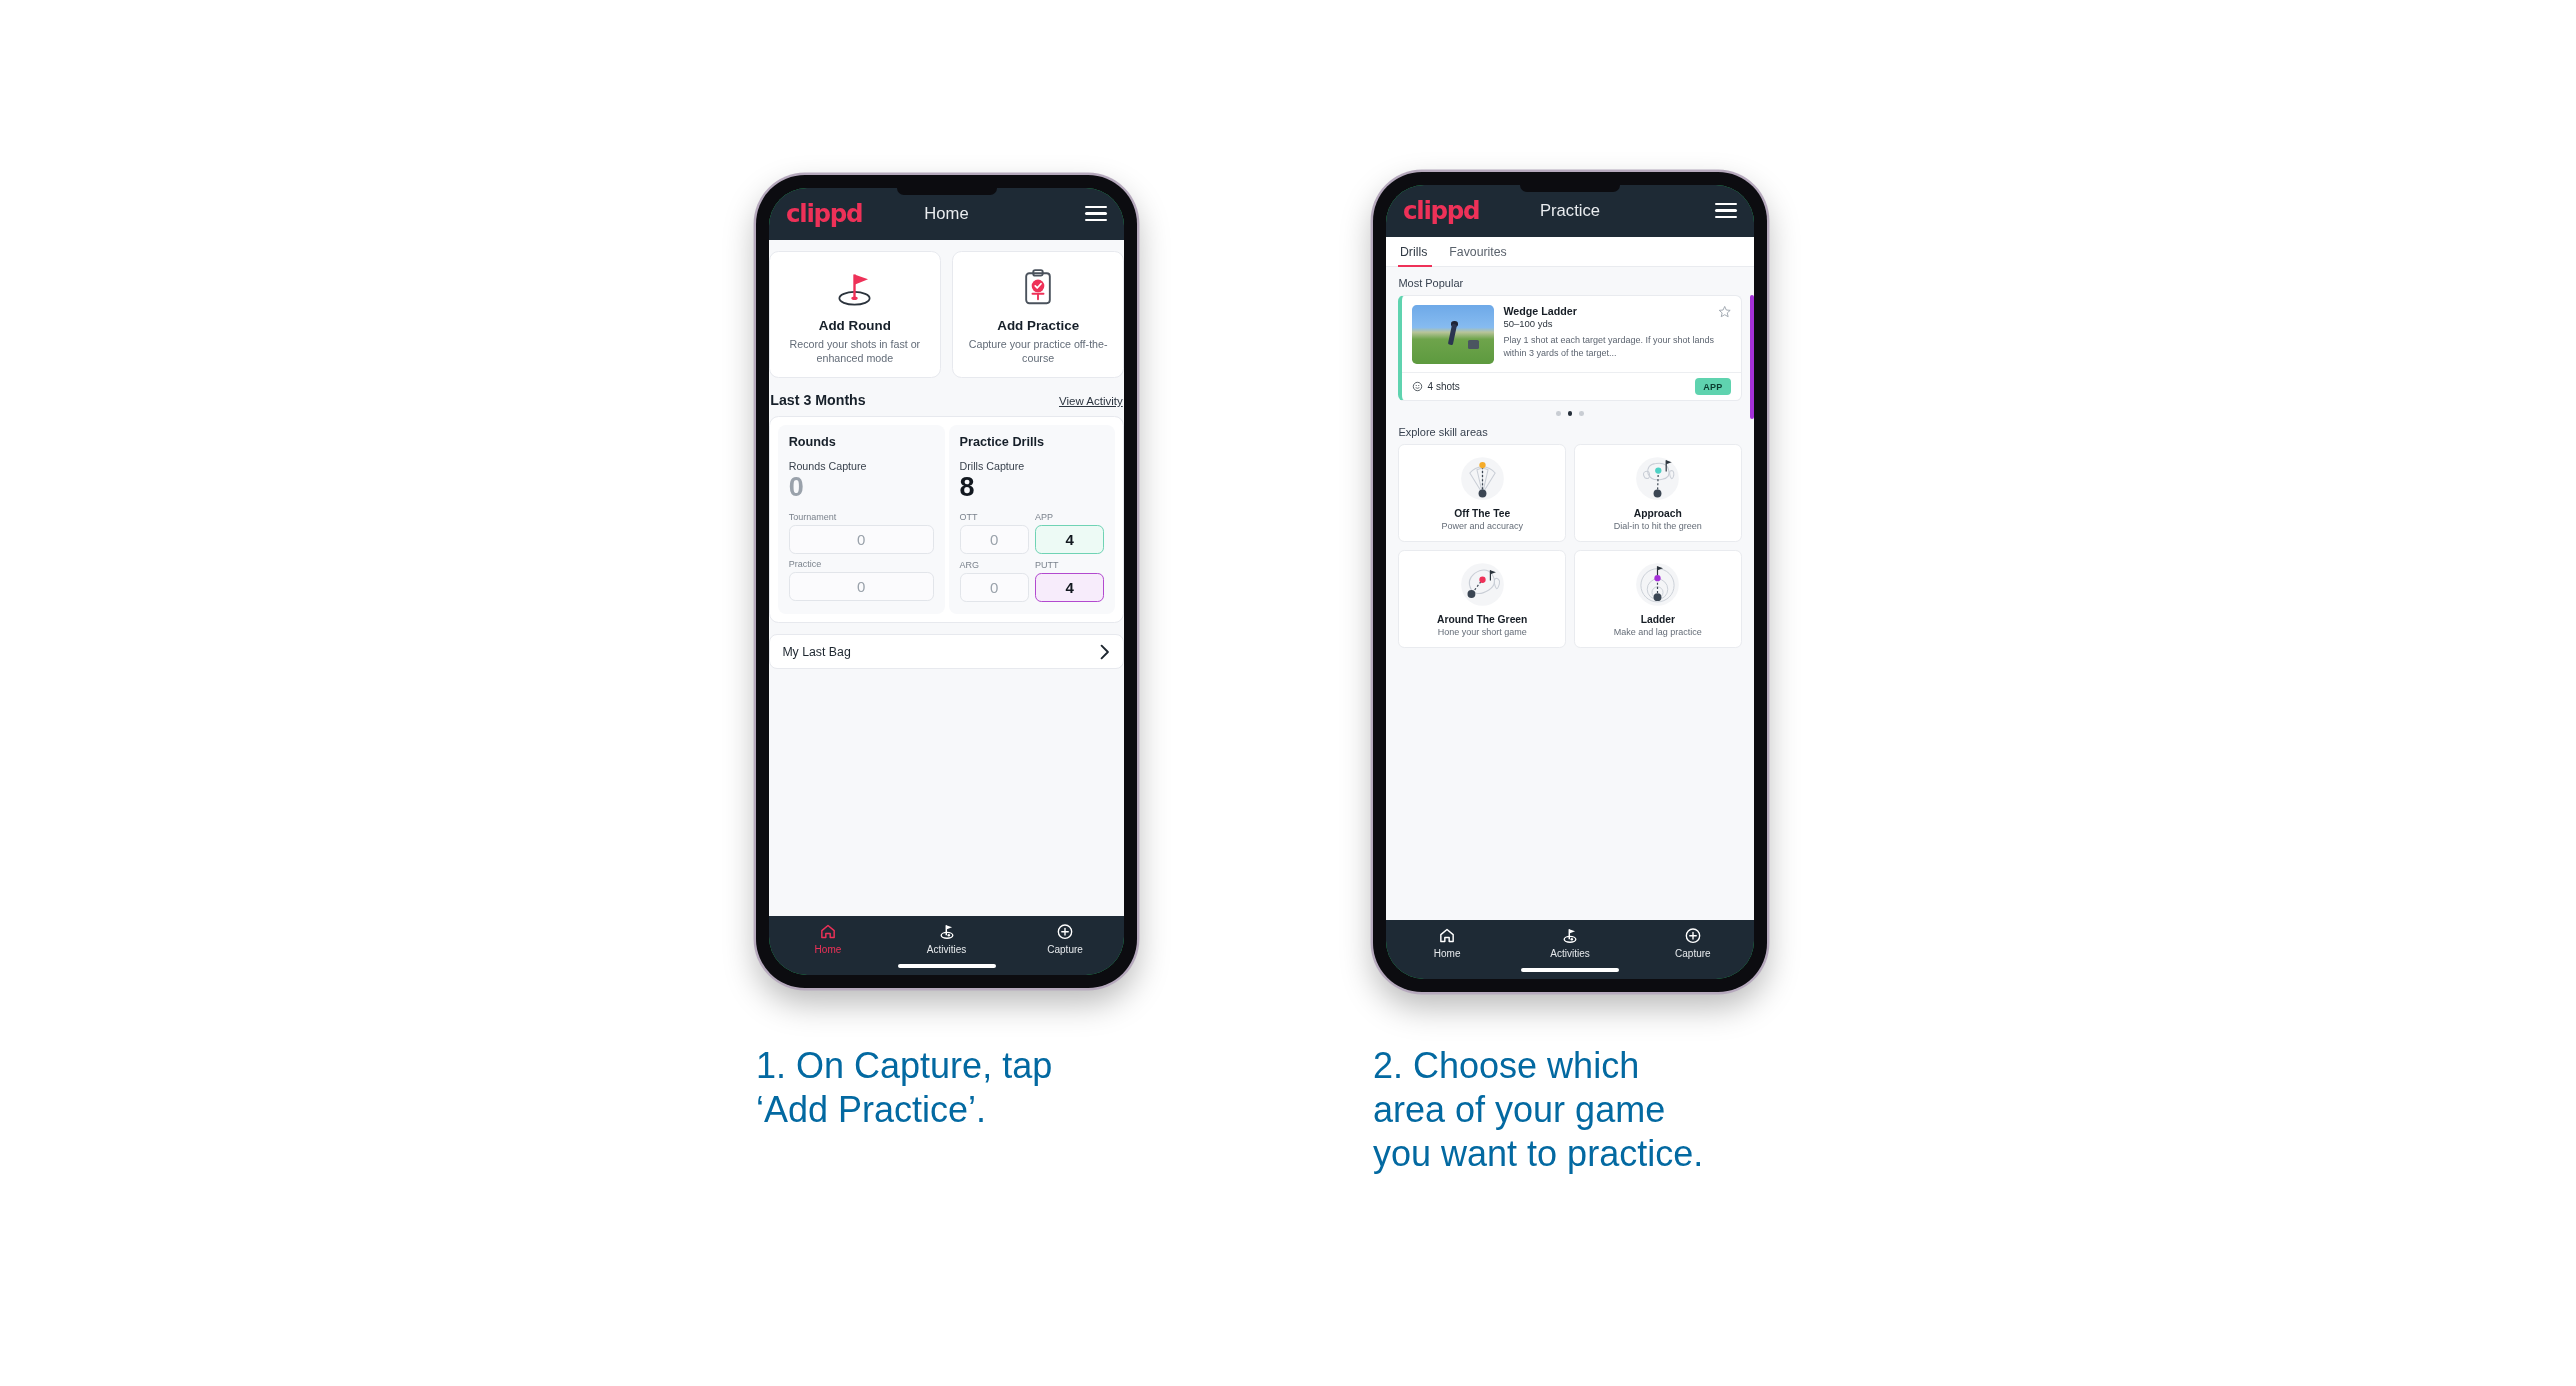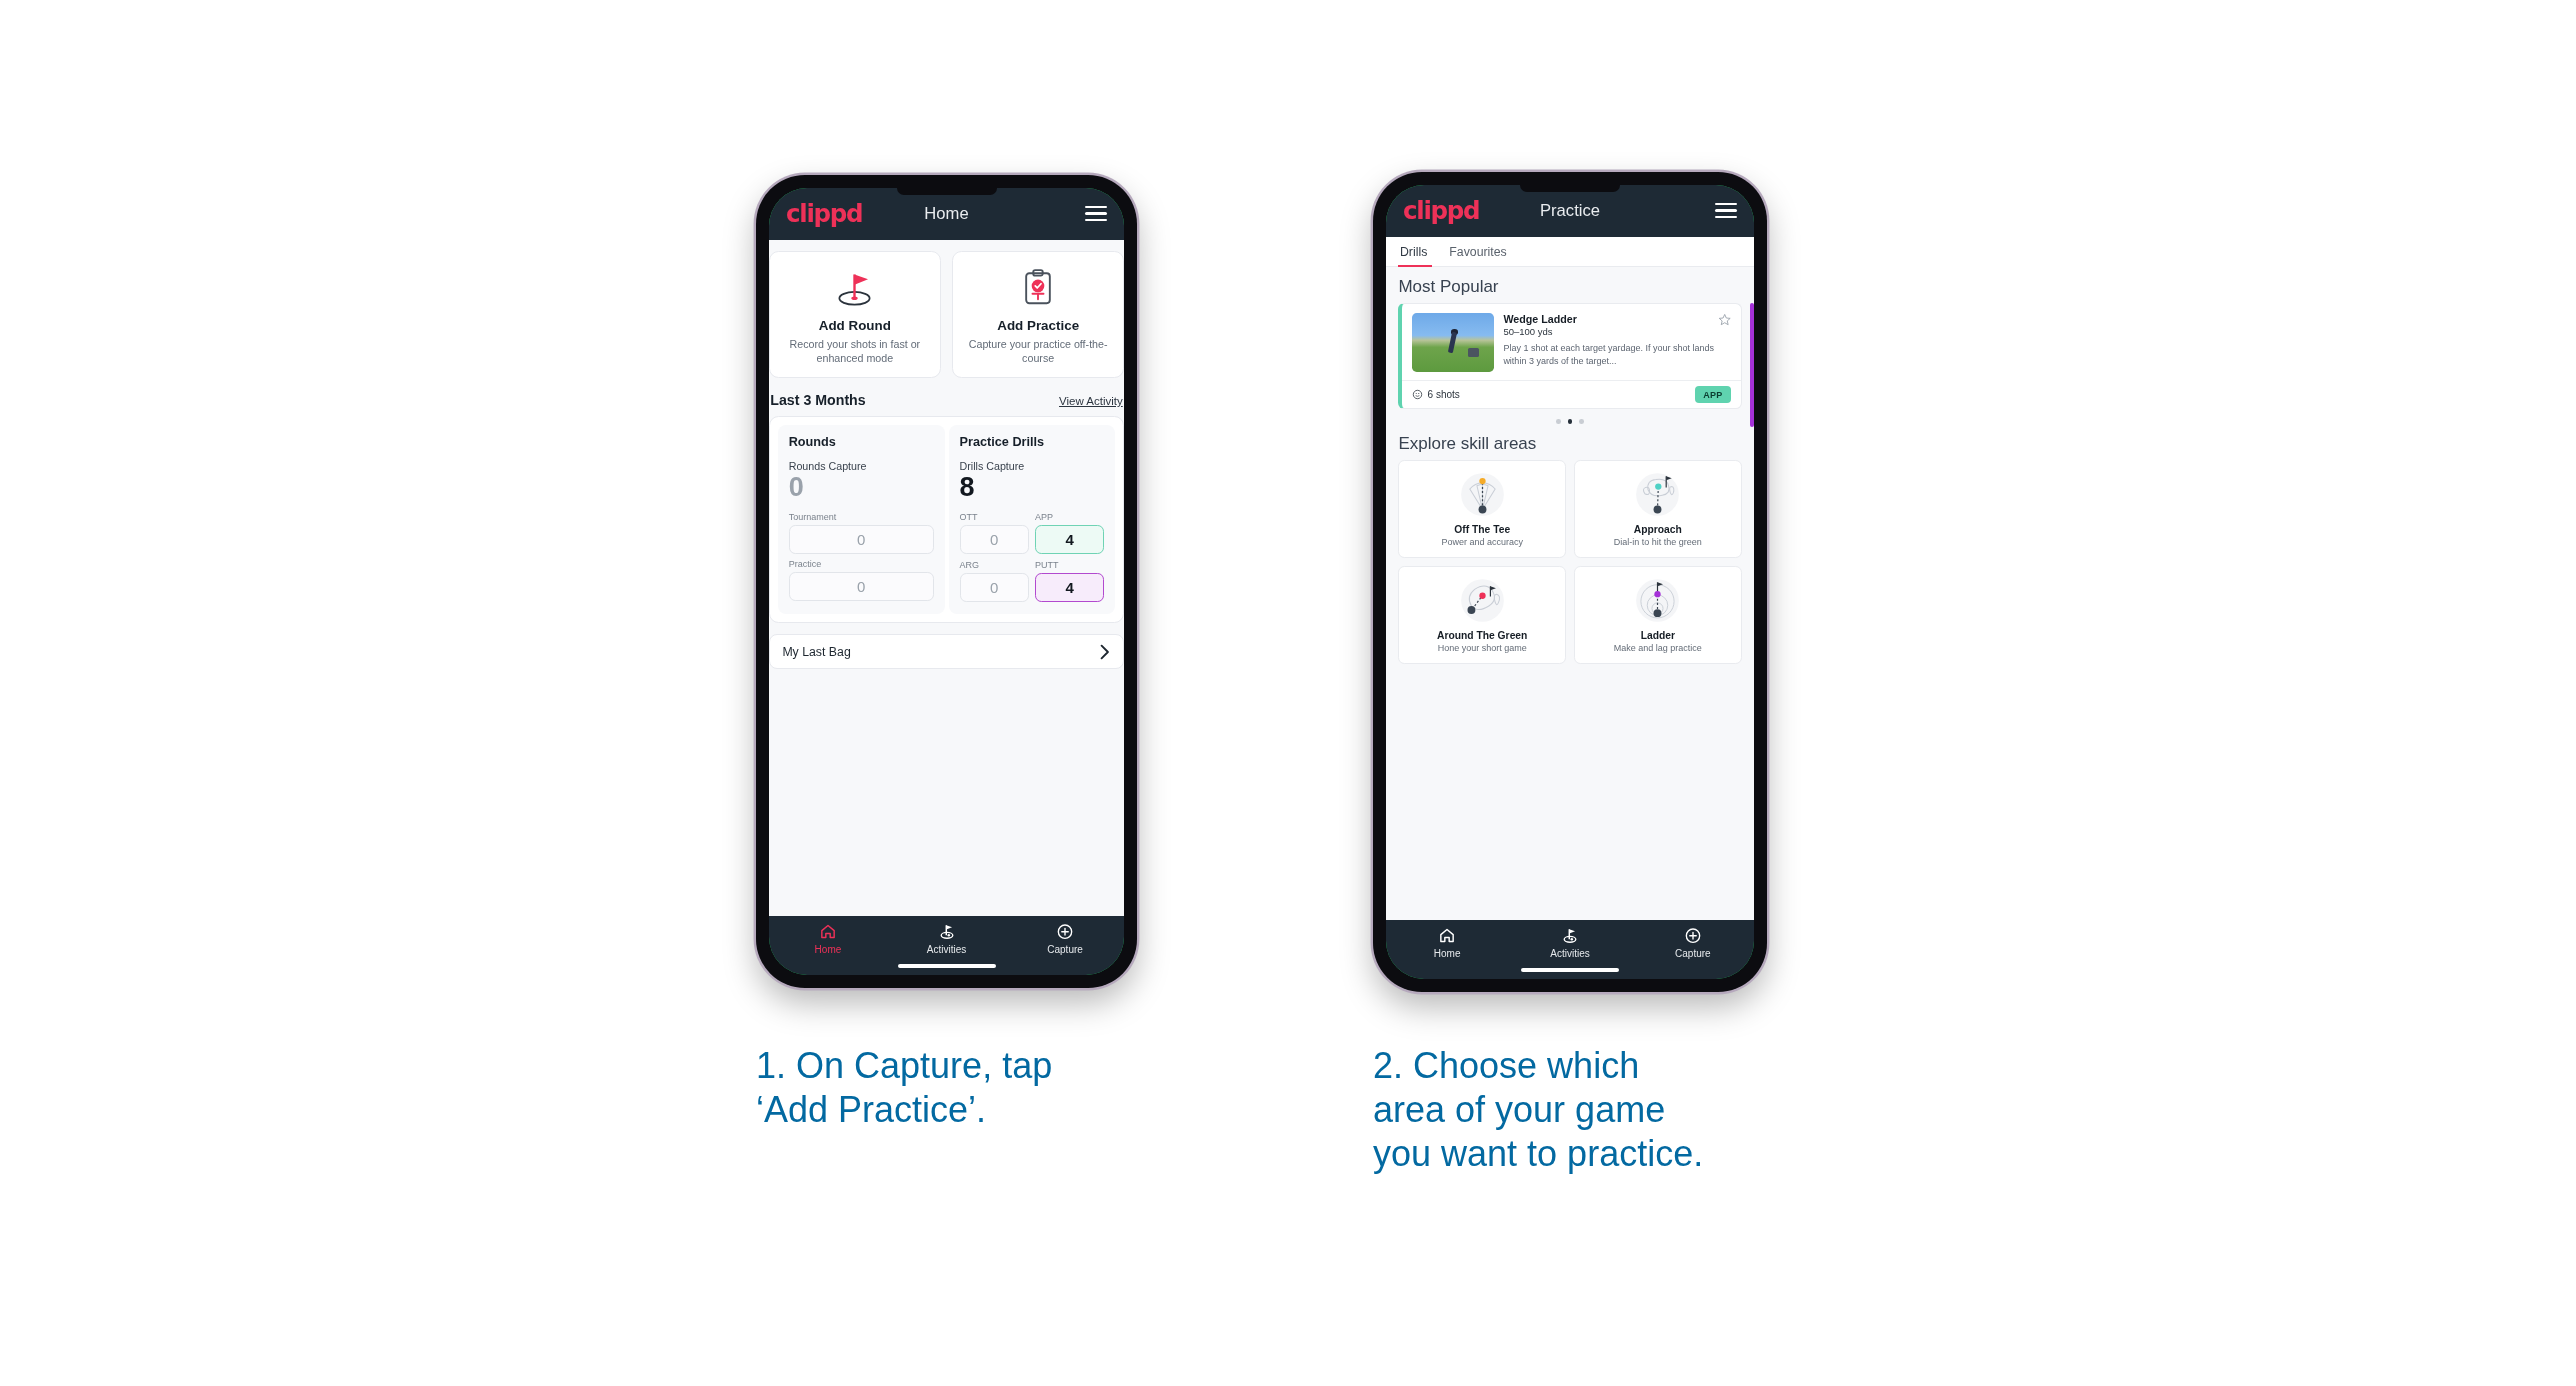--- a/index.html
+++ b/index.html
@@ -121,21 +121,21 @@
 
   
   .tabs { background: #fff; display: flex; padding: 0 12.7px; border-bottom: 0.8px solid #e9ebef; flex: 0 0 auto; }
   .tab { padding: 8.7px 11px 7.1px; font-size: 12.3px; color: #5a626c; position: relative; }
   .tab:first-child { padding-left: 1.6px; }
   .tab.active { color: #313a45; }
   .tab.active::after {
     content: ''; position: absolute; left: 0; right: 6.3px; bottom: -0.8px; height: 2.4px; background: #ee3158;
   }
   .practice-body { background: #f7f8fa; padding: 9.5px 12.7px 0; overflow: hidden; height: 100%; }
-  .block-title { font-size: 17px; color: #384250; margin-bottom: 6.3px; }
+  .block-title { font-size: 11px; color: #384250; margin-bottom: 6.3px; }
 
   .carousel { position: relative; }
   .drill-card {
     background: #fff; border: 0.8px solid #e9ebef; border-radius: 6.3px;
     border-left: 4.7px solid #5fd3af; overflow: hidden;
   }
   .drill-top { display: flex; gap: 9.5px; padding: 8.7px 9.5px 8px; }
   .drill-thumb {
     width: 82px; height: 59px; border-radius: 4.7px; flex: 0 0 auto; overflow: hidden;
     background: linear-gradient(#6ea9e8 0%, #86bbf0 38%, #b8c49a 46%, #6ea44b 58%, #5d9a3f 100%);
@@ -379,21 +379,21 @@
               </div>
             </div>
             <div class="drill-foot">
               <div class="shots">
                 <svg width="11" height="11" viewBox="0 0 24 24">
                   <circle cx="12" cy="12" r="9.2" fill="none" stroke="#2b333c" stroke-width="1.7"></circle>
                   <circle cx="9.2" cy="9.6" r="1.1" fill="#2b333c"></circle>
                   <circle cx="14.8" cy="9.6" r="1.1" fill="#2b333c"></circle>
                   <path d="M8.6 15 Q12 17.4 15.4 15" fill="none" stroke="#2b333c" stroke-width="1.5" stroke-linecap="round"></path>
                 </svg>
-                <span>6 shots</span>
+                <span>4 shots</span>
               </div>
               <div class="pill-app">APP</div>
             </div>
           </div>
 
           <div class="dots">
             <span class="dot"></span>
             <span class="dot on"></span>
             <span class="dot"></span>
           </div>

